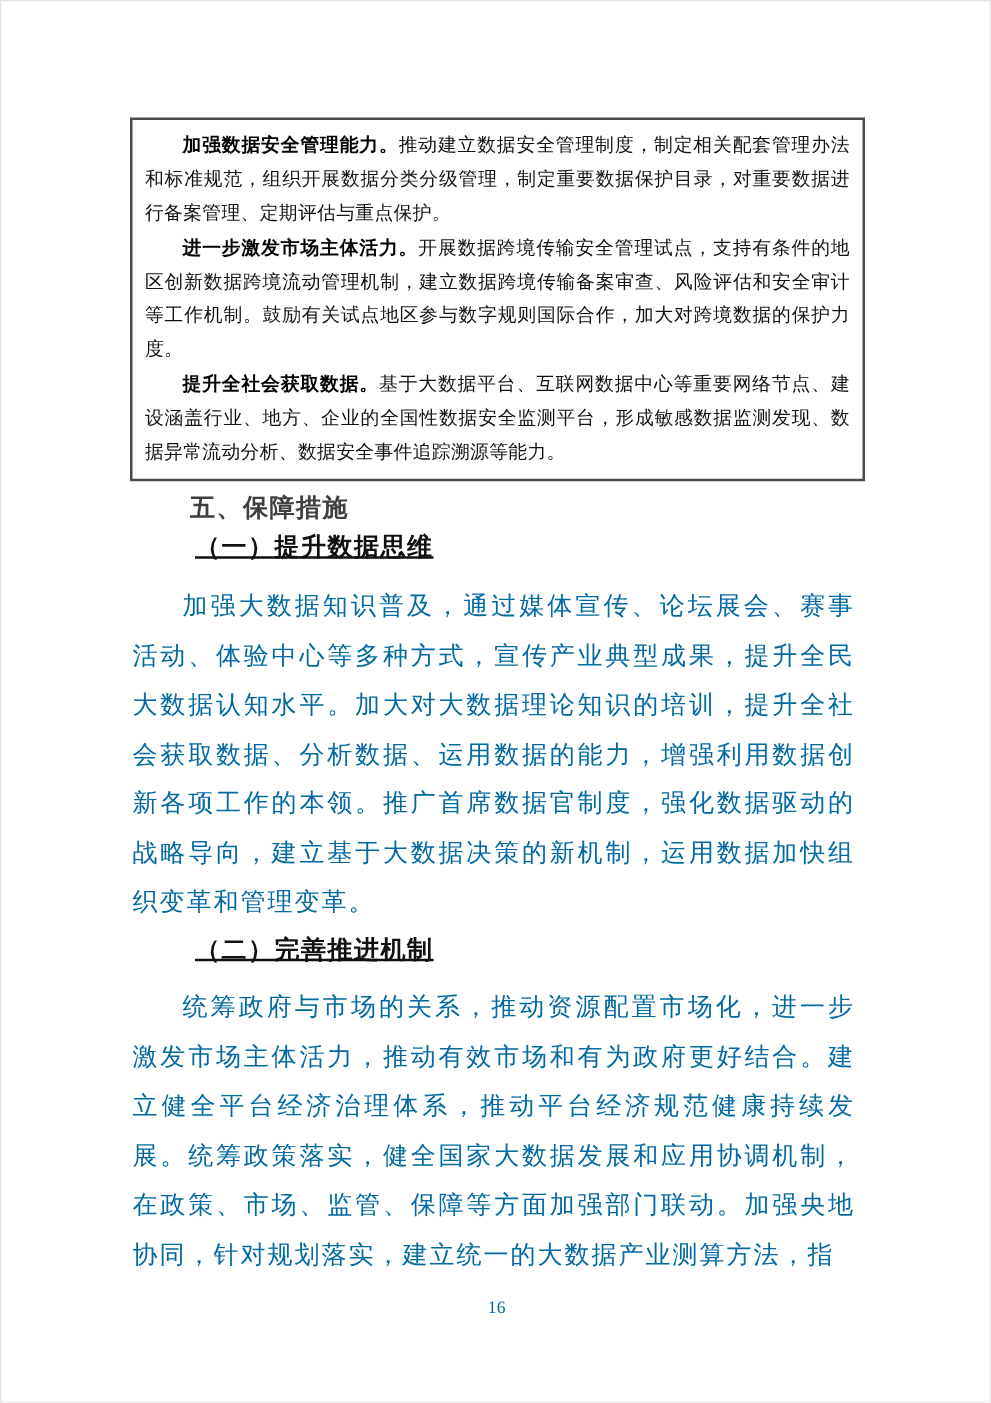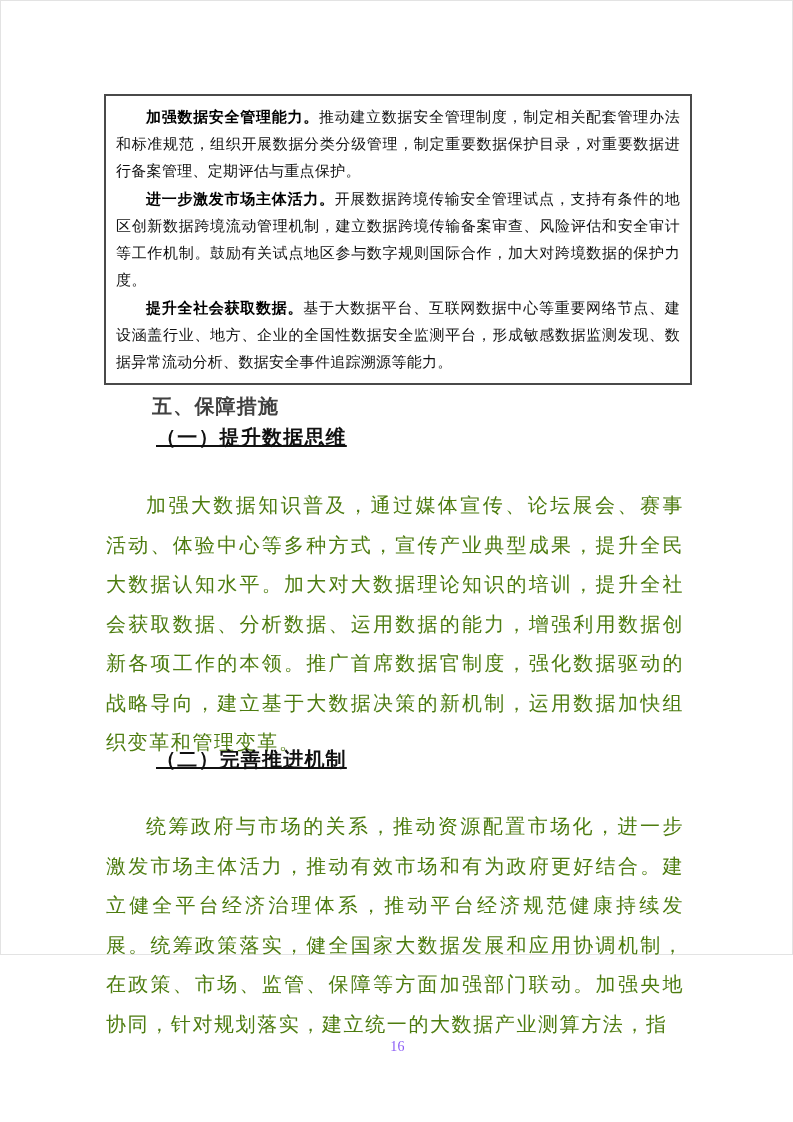--- a/index.html
+++ b/index.html
@@ -9,21 +9,21 @@
     height: 1122px;
     font-family: "Liberation Serif", "DejaVu Serif", serif;
     color: #1a1a1a;
     position: relative;
     overflow: hidden;
   }
   .page {
     position: absolute;
     inset: 0;
     width: 793px;
-    height: 955px;
+    height: 1122px;
     background: #ffffff;
     border: 1px solid #e3e3e3;
   }
 
   
   .callout-box {
     position: absolute;
     left: 103px;
     top: 93px;
     width: 588px;
@@ -78,36 +78,35 @@
 
   
   .body-para {
     position: absolute;
     left: 105px;
     width: 578px;
     font-size: 20px;
     line-height: 39.5px;
     text-align: justify;
     text-indent: 2em;
-    color: #4d7c0f;
+    color: #0369a1;
     letter-spacing: 0.08em;
-    margin-top: 20px;
   }
   .body-para-1 { top: 465px; }
   .body-para-2 { top: 786px; }
 
   
   .page-number {
     position: absolute;
     left: 0;
     top: 1038px;
     width: 793px;
     text-align: center;
     font-size: 14px;
-    color: #8b5cf6;
+    color: #0369a1;
     letter-spacing: 0.02em;
   }
 </style>
 </head>
 <body>
 
 <div class="page">
 
   <div class="callout-box">
     <p class="box-para"><span class="box-lead">加强数据安全管理能力。</span><span>推动建立数据安全管理制度，制定相关配套管理办法和标准规范，组织开展数据分类分级管理，制定重要数据保护目录，对重要数据进行备案管理、定期评估与重点保护。</span></p>

